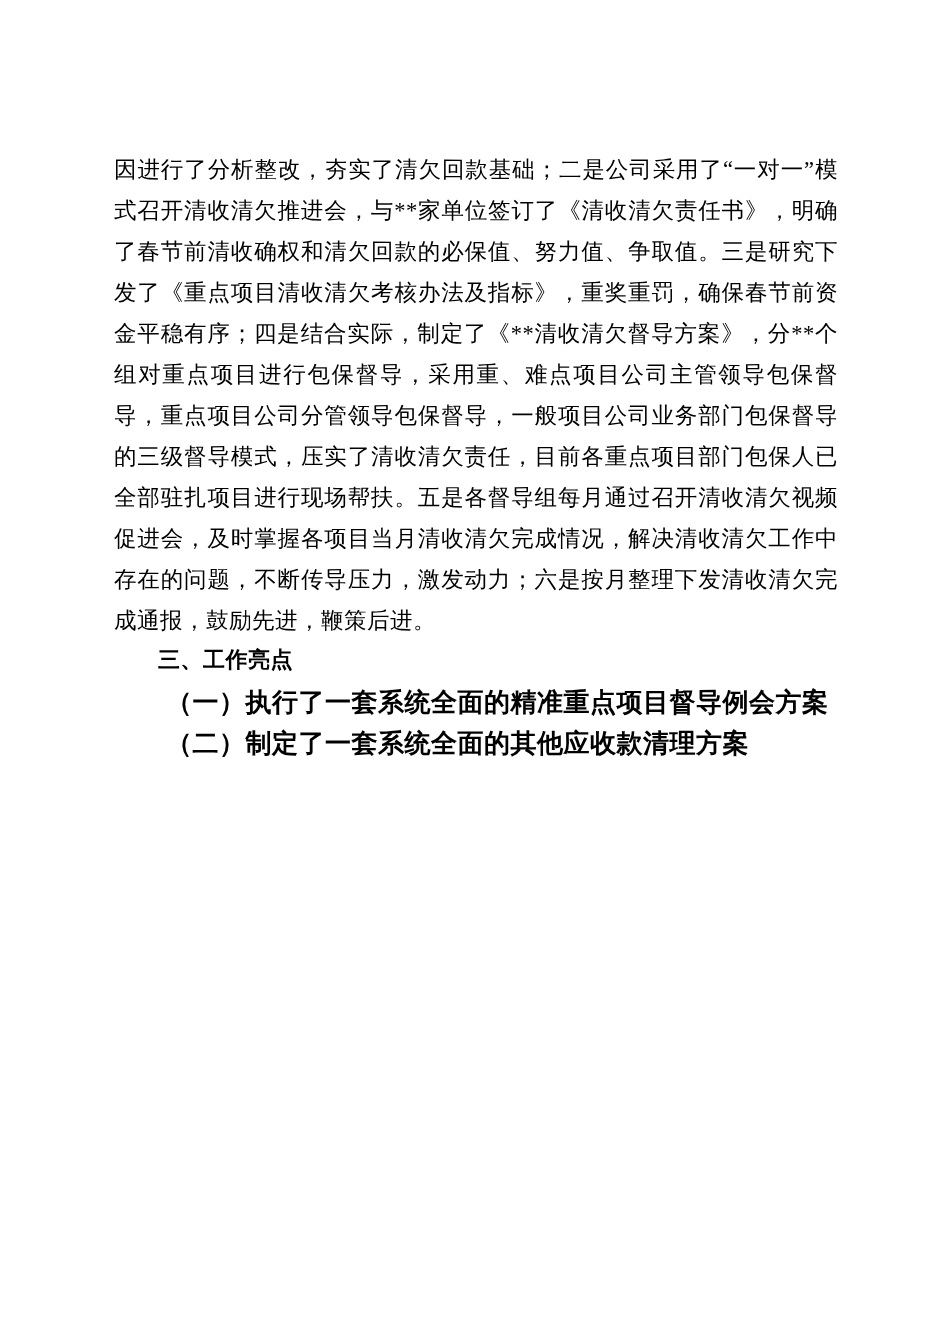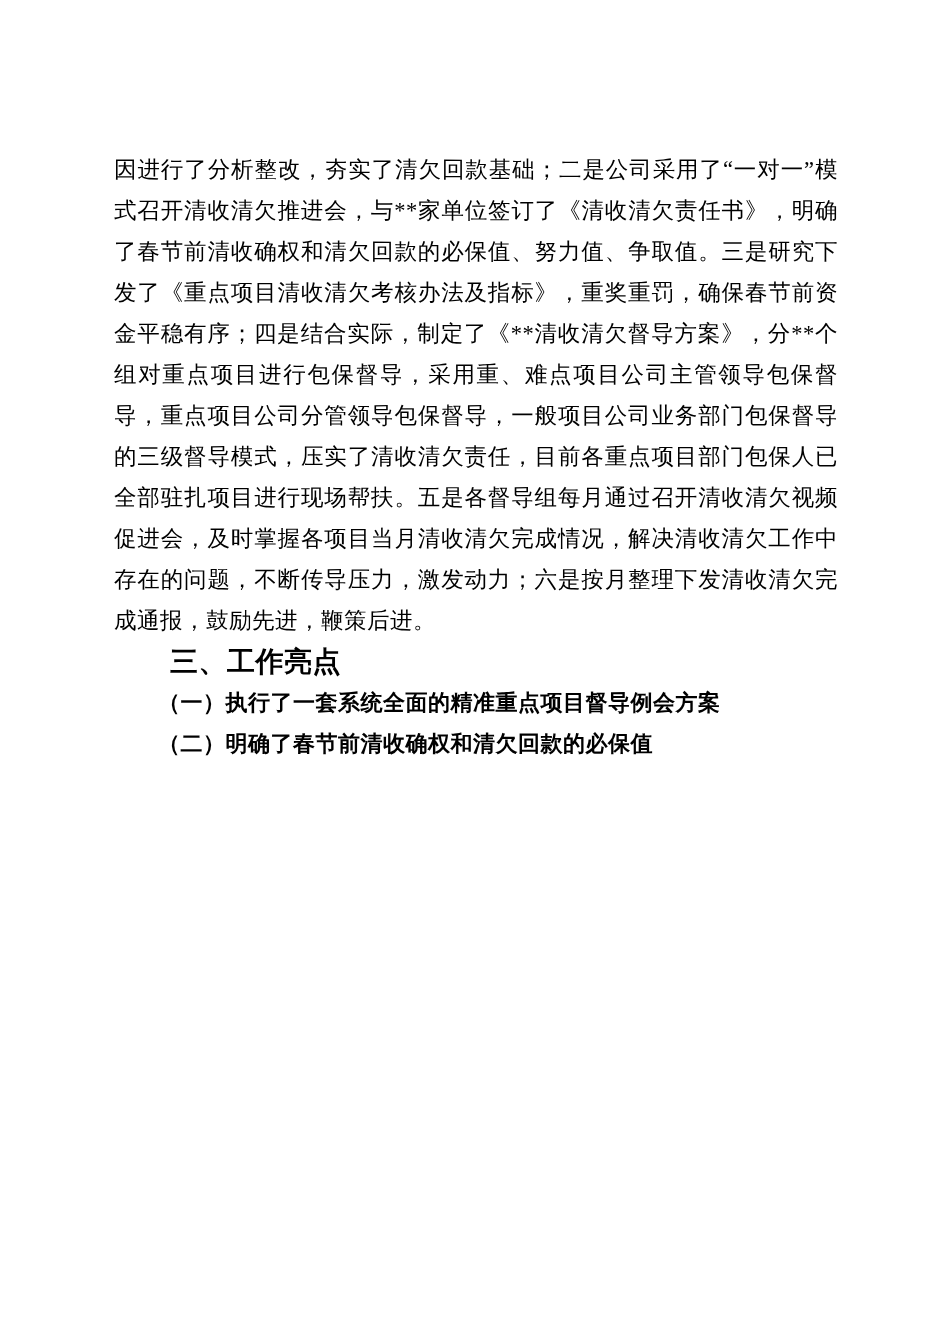--- a/index.html
+++ b/index.html
@@ -34,40 +34,40 @@
     text-align: justify;
   }
 
   .para.indent {
     text-indent: 2em;
   }
 
   .heading-l1 {
     font-weight: bold;
     text-indent: 2em;
-    font-family: Liberation Sans, sans-serif;
-    font-size: 28px;
+    font-family: Liberation Mono, monospace;
+    font-size: 22px;
   }
 
   .heading-l2 {
     font-weight: bold;
     text-indent: 2em;
     font-family: "Liberation Sans", "DejaVu Sans", sans-serif;
-    font-size: 22px;
+    font-size: 26px;
   }
 </style>
 </head>
 <body>
 
 <div class="doc-page">
   <div class="doc-content">
 
     <p class="para">因进行了分析整改，夯实了清欠回款基础；二是公司采用了“一对一”模式召开清收清欠推进会，与**家单位签订了《清收清欠责任书》，明确了春节前清收确权和清欠回款的必保值、努力值、争取值。三是研究下发了《重点项目清收清欠考核办法及指标》，重奖重罚，确保春节前资金平稳有序；四是结合实际，制定了《**清收清欠督导方案》，分**个组对重点项目进行包保督导，采用重、难点项目公司主管领导包保督导，重点项目公司分管领导包保督导，一般项目公司业务部门包保督导的三级督导模式，压实了清收清欠责任，目前各重点项目部门包保人已全部驻扎项目进行现场帮扶。五是各督导组每月通过召开清收清欠视频促进会，及时掌握各项目当月清收清欠完成情况，解决清收清欠工作中存在的问题，不断传导压力，激发动力；六是按月整理下发清收清欠完成通报，鼓励先进，鞭策后进。</p>
 
     <p class="heading-l1">三、工作亮点</p>
 
     <p class="heading-l2">（一）执行了一套系统全面的精准重点项目督导例会方案</p>
 
 
-    <p class="heading-l2">（二）明确了春节前清收确权和清欠回款的必保值</p>
+    <p class="heading-l2">（二）制定了一套系统全面的其他应收款清理方案</p>
 
   </div>
 </div>
 
 </body></html>

